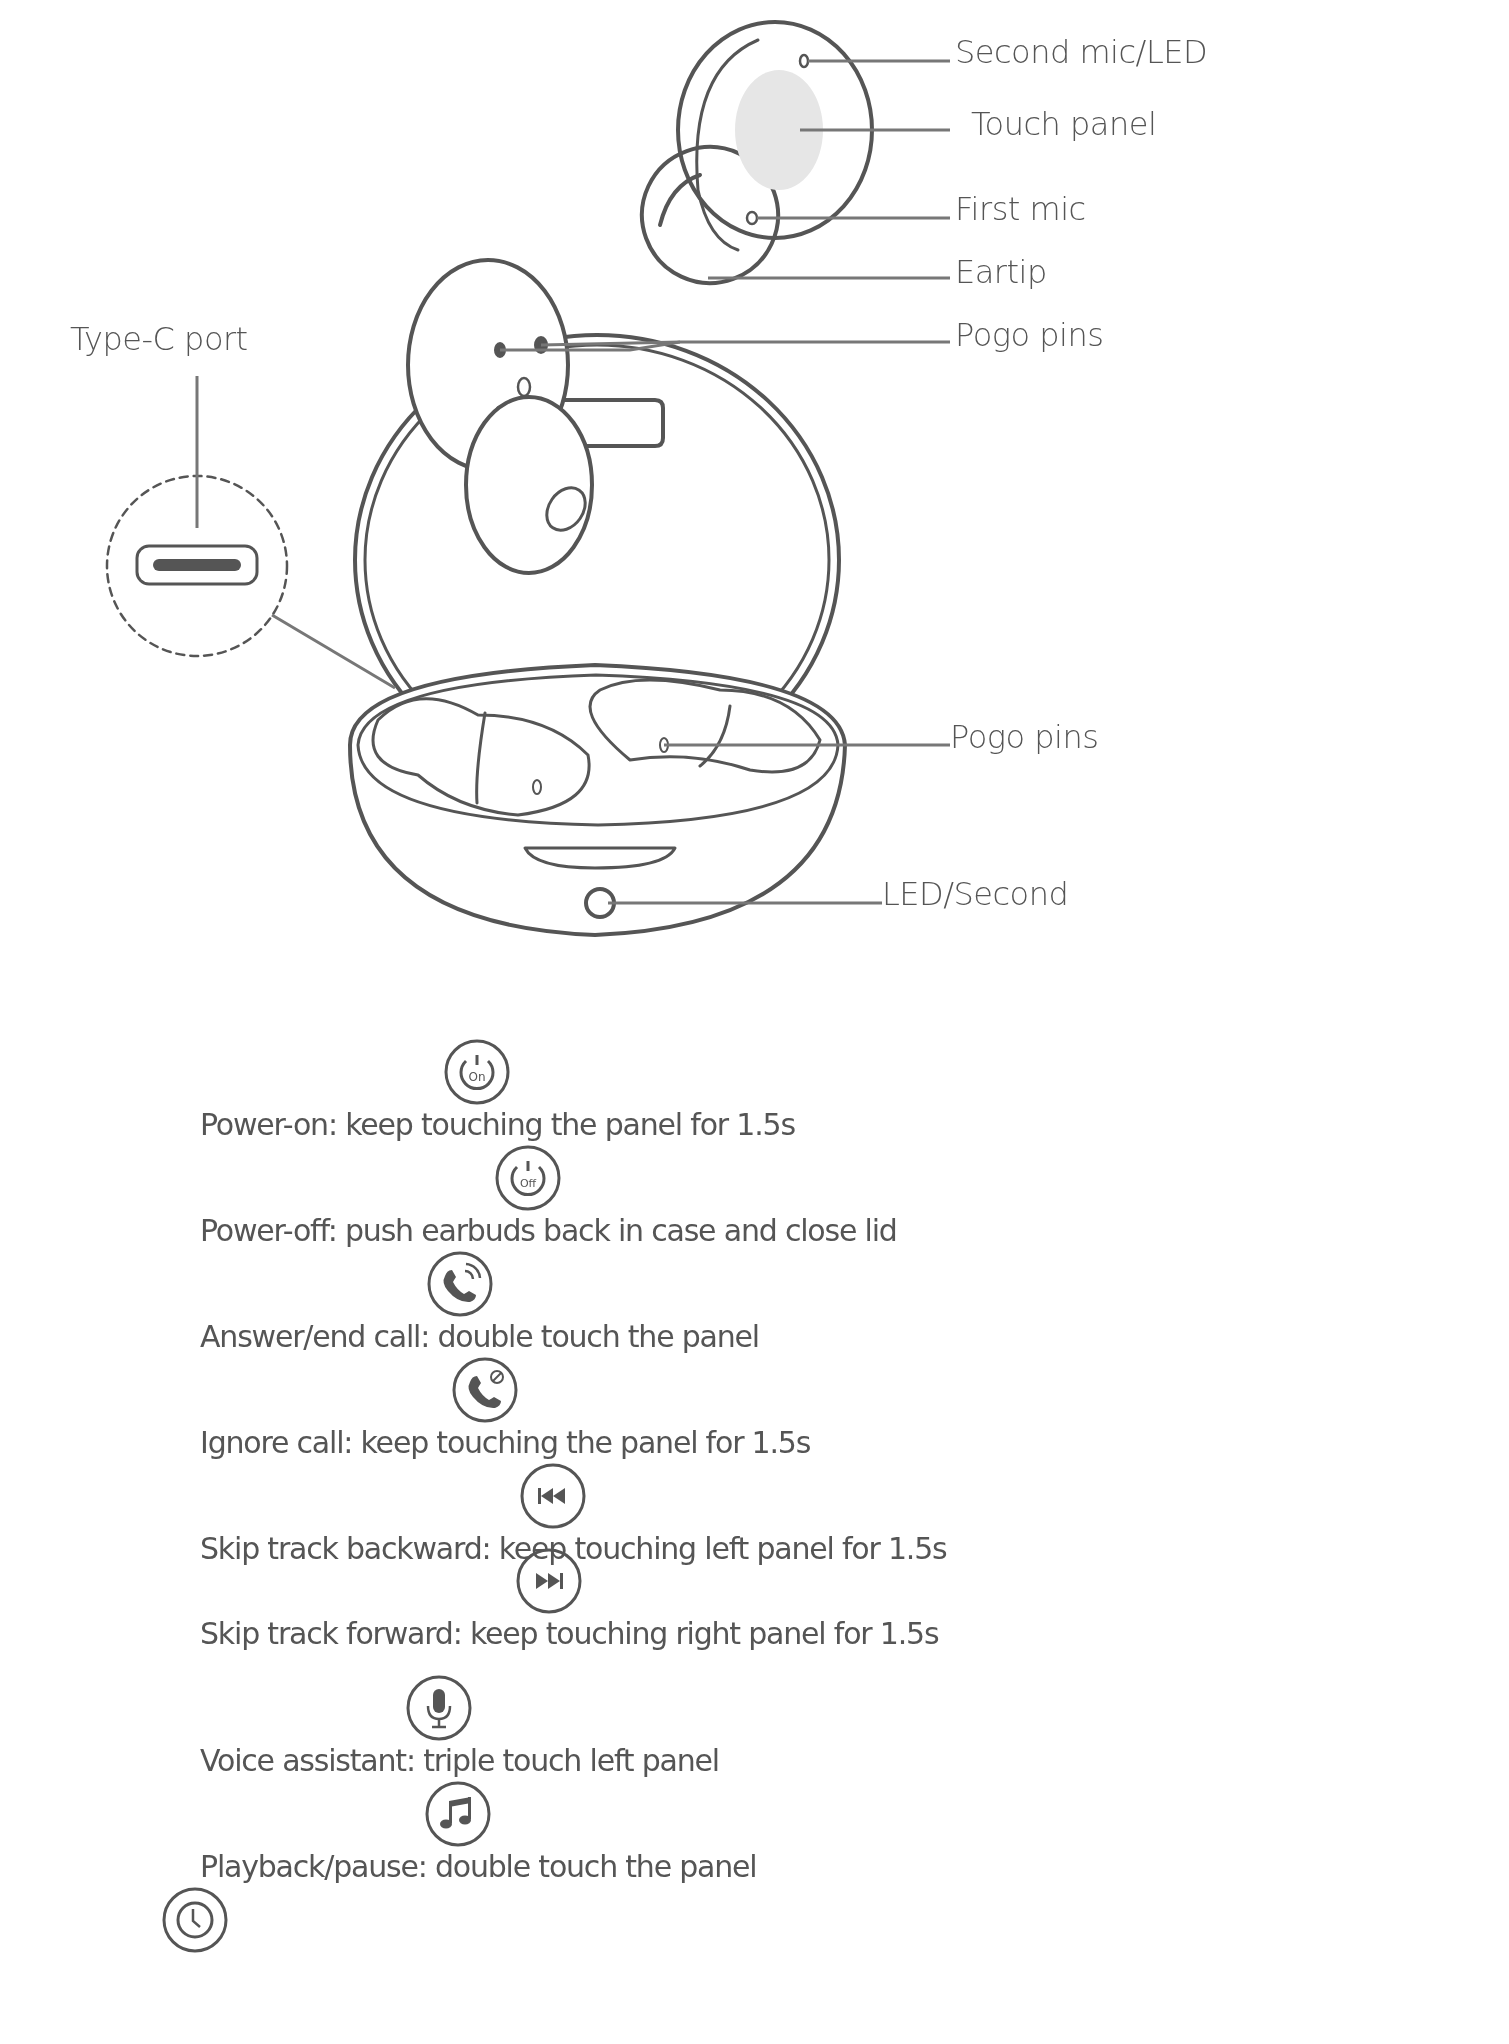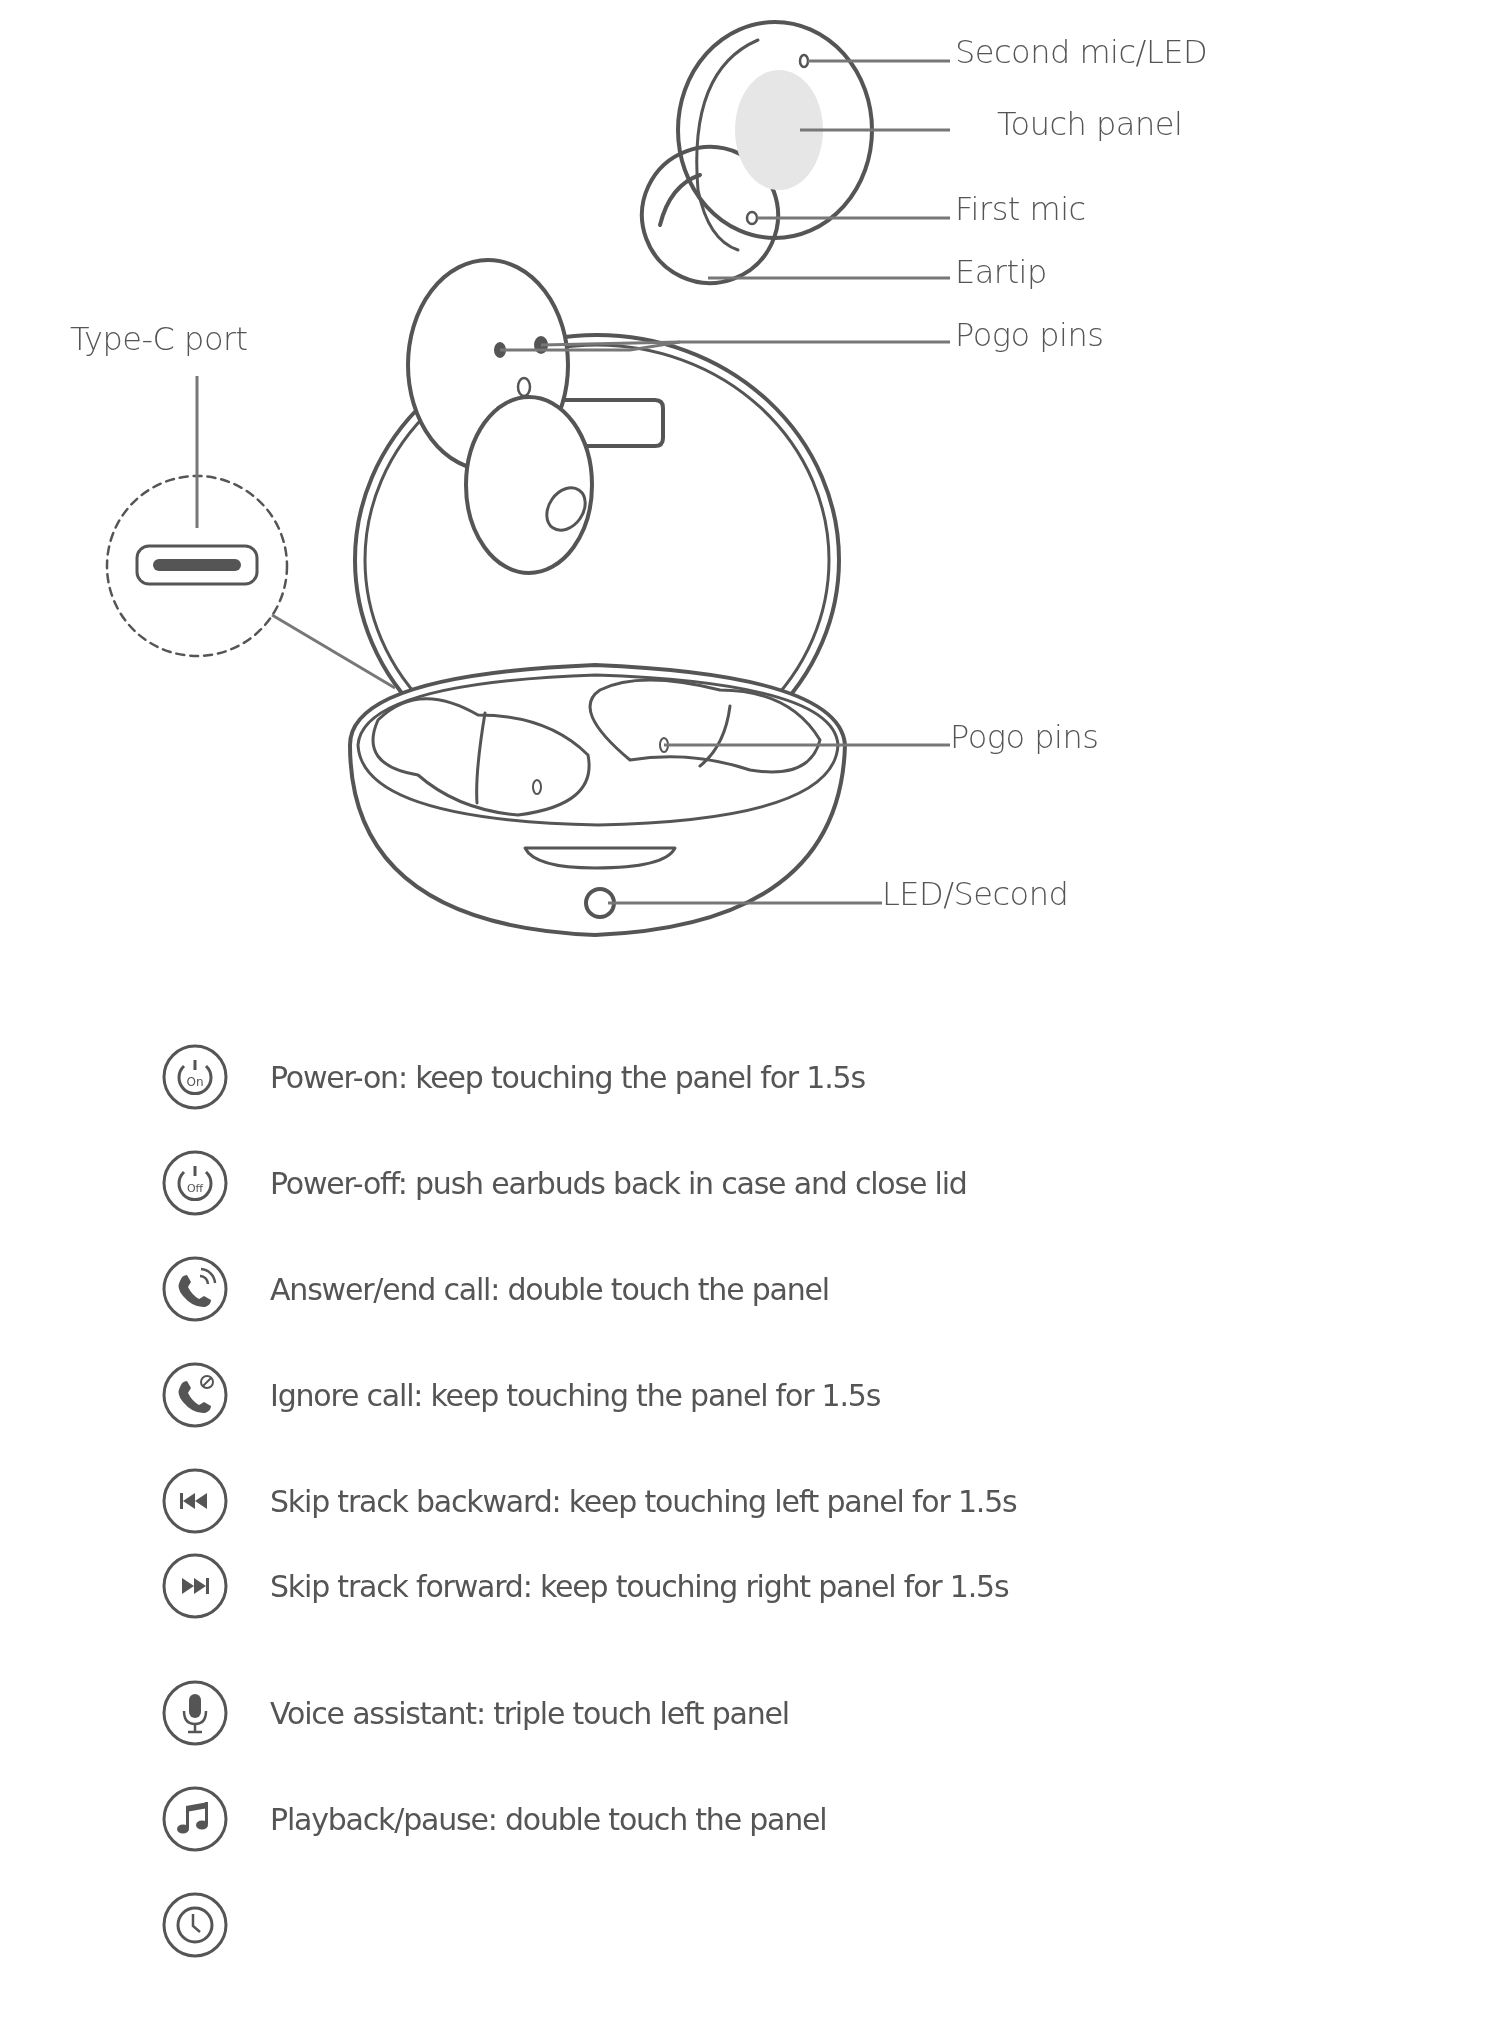--- a/index.html
+++ b/index.html
@@ -2,21 +2,21 @@
 <html><head>
 <meta charset="utf-8">
 <style>
   html, body { margin:0; padding:0; background:#ffffff; }
   body { width:1509px; height:2044px; position:relative; overflow:hidden;
          font-family:"Liberation Sans", sans-serif; color:#555555; }
   #diagram { position:absolute; left:0; top:0; width:1509px; height:980px; }
   .callout { position:absolute; font-family:"DejaVu Sans", sans-serif; font-weight:300;
              font-size:32px; color:#555555; letter-spacing:-0.5px; white-space:nowrap; line-height:1; }
   #legend { position:absolute; left:0; top:1020px; width:1509px; }
-  .row { position:absolute; left:160px; height:80px; display:flex; align-items:center; }
+  .row { position:absolute; left:160px; height:80px; display:flex; align-items:center;flex-direction:column; }
   .row .icon { width:70px; height:70px; flex:0 0 70px; }
   .row .text { margin-left:40px; font-family:"DejaVu Sans", sans-serif; font-size:30px;
                color:#555555; letter-spacing:-1.2px; white-space:nowrap; }
 </style>
 </head>
 <body>
 
 <div id="diagram">
   <svg width="1509" height="980" viewBox="0 0 1509 980">
     <g fill="none" stroke="#555" stroke-width="4" stroke-linecap="round" stroke-linejoin="round">
@@ -77,21 +77,21 @@
       <polyline points="500,350 630,350 680,342 950,342"></polyline>
       <line x1="541" y1="345" x2="680" y2="342"></line>
       <line x1="197" y1="376" x2="197" y2="528"></line>
       <line x1="272" y1="615" x2="395" y2="688"></line>
       <line x1="664" y1="745" x2="950" y2="745"></line>
       <line x1="608" y1="903" x2="882" y2="903"></line>
     </g>
   </svg>
 
   <span class="callout" style="left:955px;top:36px;">Second mic/LED</span>
-  <span class="callout" style="left:997px;top:108px;">Touch panel</span>
+  <span class="callout" style="left:971px;top:108px;">Touch panel</span>
   <span class="callout" style="left:955px;top:193px;">First mic</span>
   <span class="callout" style="left:955px;top:256px;">Eartip</span>
   <span class="callout" style="left:955px;top:319px;">Pogo pins</span>
   <span class="callout" style="left:70px;top:323px;">Type-C port</span>
   <span class="callout" style="left:950px;top:721px;">Pogo pins</span>
   <span class="callout" style="left:882px;top:878px;">LED/Second</span>
 </div>
 
 <div id="legend">
 

